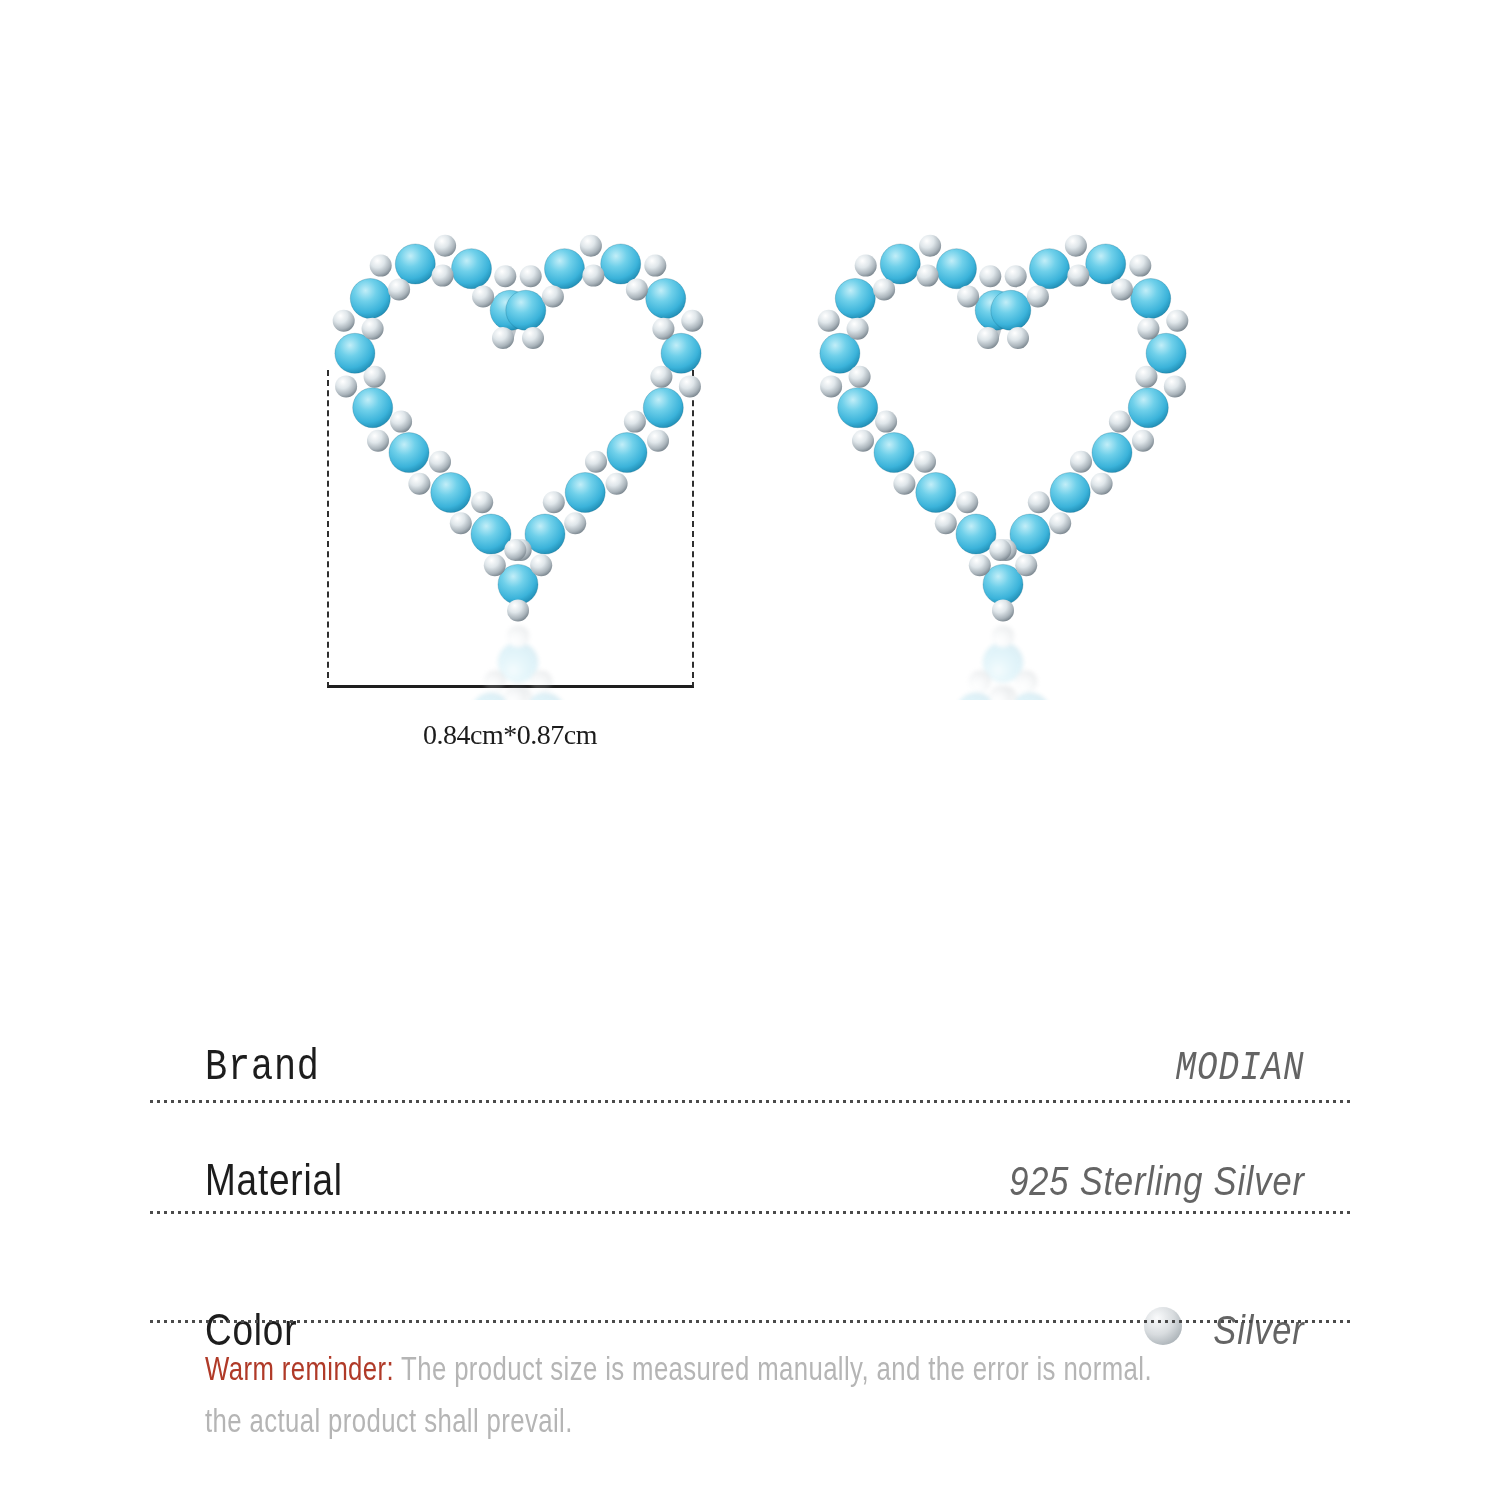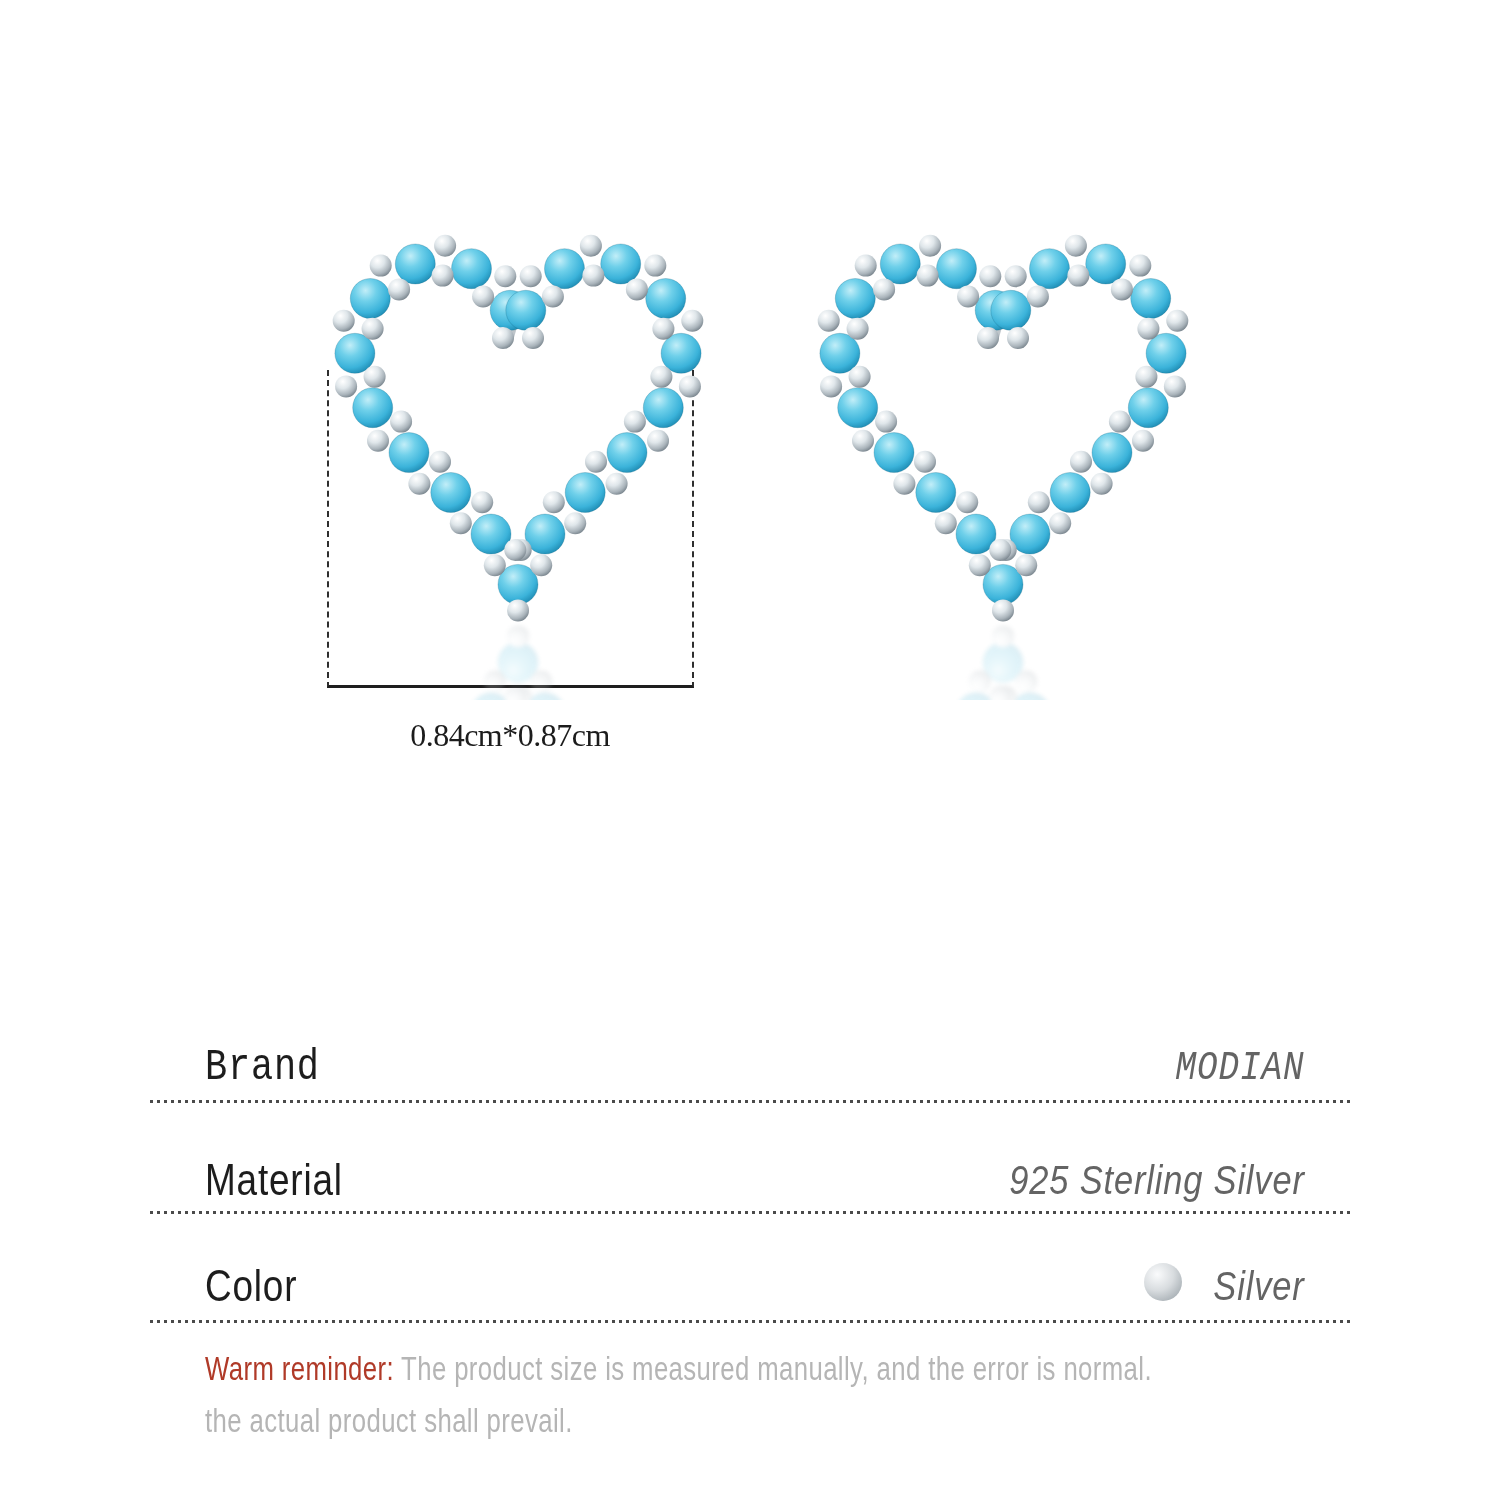--- a/index.html
+++ b/index.html
@@ -15,33 +15,33 @@
     border-left:2px dashed #2e2e2e;
     border-right:2px dashed #2e2e2e;
     border-bottom:3px solid #1e1e1e;
   }
   .earring-svg{width:400px;height:470px;display:block;}
   #earring-left{left:318px;top:230px;}
   #earring-right{left:803px;top:230px;}
 
   #measure-text{
     left:320px;top:716px;width:380px;text-align:center;
-    font-family:"Liberation Serif",serif;font-size:32px;line-height:38px;
+    font-family:"Liberation Serif",serif;font-size:28px;line-height:38px;
     color:#1c1c1c;letter-spacing:-0.5px;
   }
 
   
   .spec-row{
     left:150px;width:1200px;box-sizing:border-box;
     padding:0 45px 0 55px;
     display:flex;justify-content:space-between;align-items:baseline;
   }
   #row-brand{top:1042px;font-family:Liberation Mono, monospace;}
-  #row-material{top:1154px;align-items:center;}
-  #row-color{top:1260px;gap:33px;}
+  #row-material{top:1154px;}
+  #row-color{top:1304px;gap:33px;}
   .spec-label{
     font-size:45px;color:#1d1d1d;letter-spacing:1px;
     display:inline-block;transform:scaleX(.82);transform-origin:left center;
     white-space:nowrap;
   }
   .spec-value{
     font-size:41px;font-style:italic;color:#646464;letter-spacing:1px;
     display:inline-block;transform:scaleX(.84);transform-origin:right center;
     white-space:nowrap;
   }

